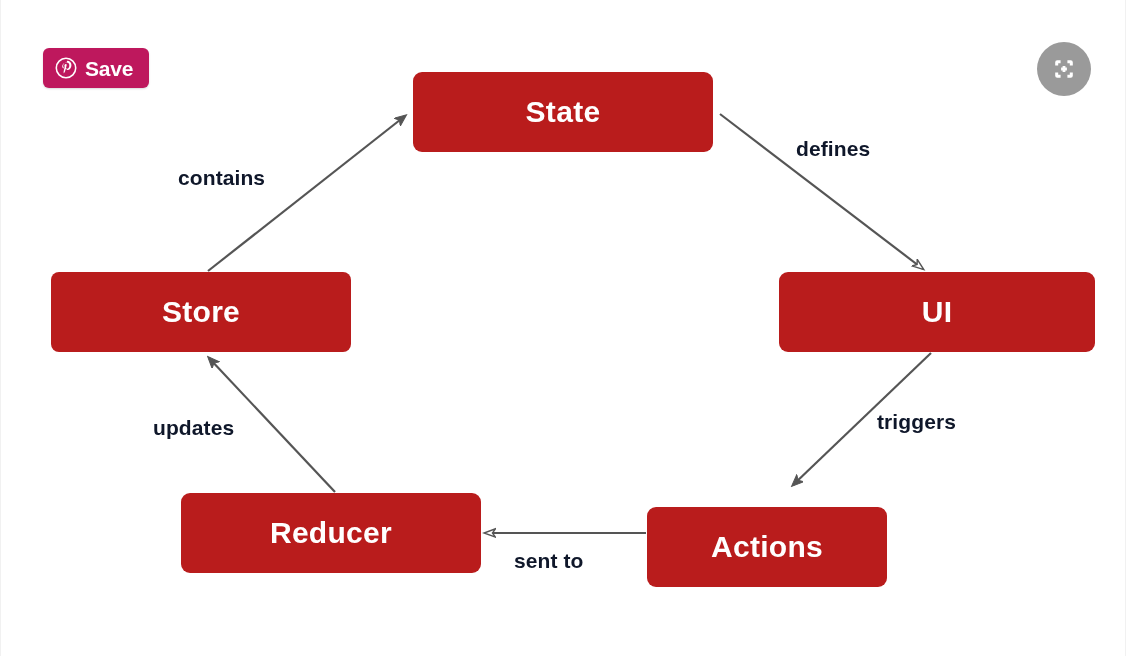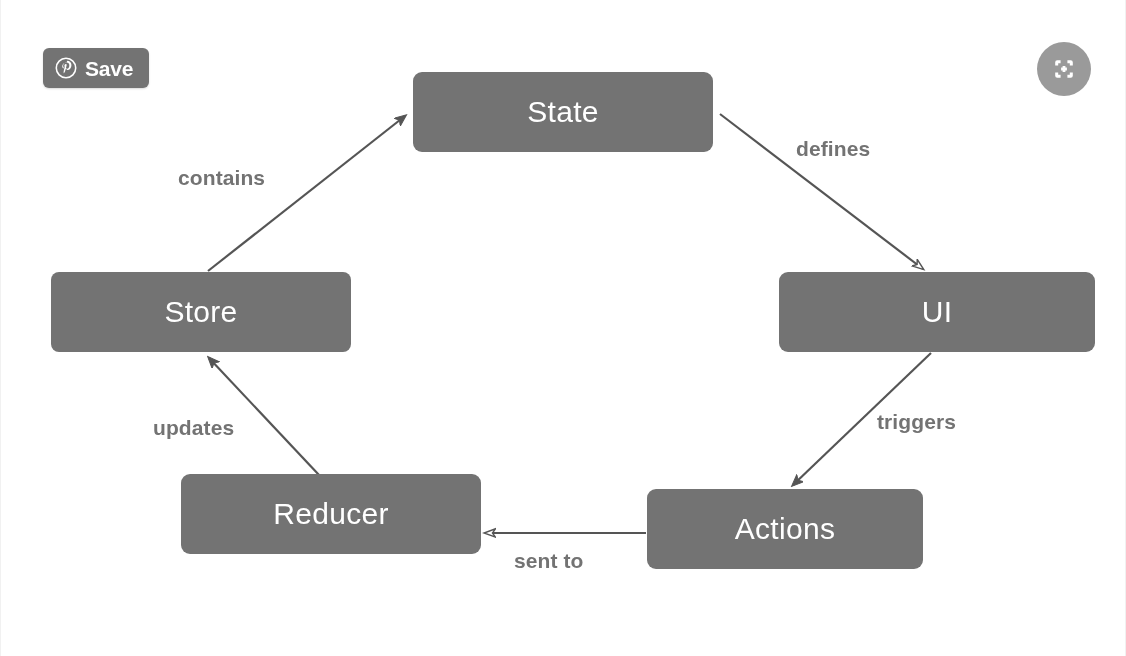--- a/index.html
+++ b/index.html
@@ -30,21 +30,21 @@
   
   #pin-save {
     position: absolute;
     left: 42px;
     top: 48px;
     height: 40px;
     display: flex;
     align-items: center;
     gap: 8px;
     padding: 0 16px 0 12px;
-    background: #737373;
+    background: #be185d;
     border-radius: 6px;
     cursor: pointer;
     user-select: none;
     box-shadow: 0 1px 2px rgba(0,0,0,.15);
   }
   #pin-save .pin-glyph {
     width: 22px;
     height: 22px;
     display: block;
     flex: 0 0 auto;
@@ -69,41 +69,41 @@
     display: flex;
     align-items: center;
     justify-content: center;
     cursor: pointer;
   }
   #scan-btn svg { display: block; }
 
   
   .node {
     position: absolute;
-    background: #737373;
+    background: #b91c1c;
     border-radius: 9px;
     display: flex;
     align-items: center;
     justify-content: center;
     color: #ffffff;
     font-size: 30px;
-    font-weight: normal;
+    font-weight: bold;
     letter-spacing: 0.3px;
     box-sizing: border-box;
   }
   #node-state   { left: 412px; top:  72px; width: 300px; height: 80px; }
   #node-store   { left:  50px; top: 272px; width: 300px; height: 80px; border-radius: 8px; }
   #node-ui      { left: 778px; top: 272px; width: 316px; height: 80px; }
-  #node-reducer { left: 180px; top: 474px; width: 300px; height: 80px; }
-  #node-actions { left: 646px; top: 489px; width: 276px; height: 80px; }
+  #node-reducer { left: 180px; top: 493px; width: 300px; height: 80px; }
+  #node-actions { left: 646px; top: 507px; width: 240px; height: 80px; }
 
   
   .edge-label {
     position: absolute;
-    color: #737373;
+    color: #0f172a;
     font-size: 21px;
     font-weight: bold;
     letter-spacing: 0.1px;
     white-space: nowrap;
   }
   #label-contains { left: 177px; top: 166px; }
   #label-defines  { left: 795px; top: 137px; }
   #label-triggers { left: 876px; top: 410px; }
   #label-sent-to  { left: 513px; top: 549px; }
   #label-updates  { left: 152px; top: 416px; }

